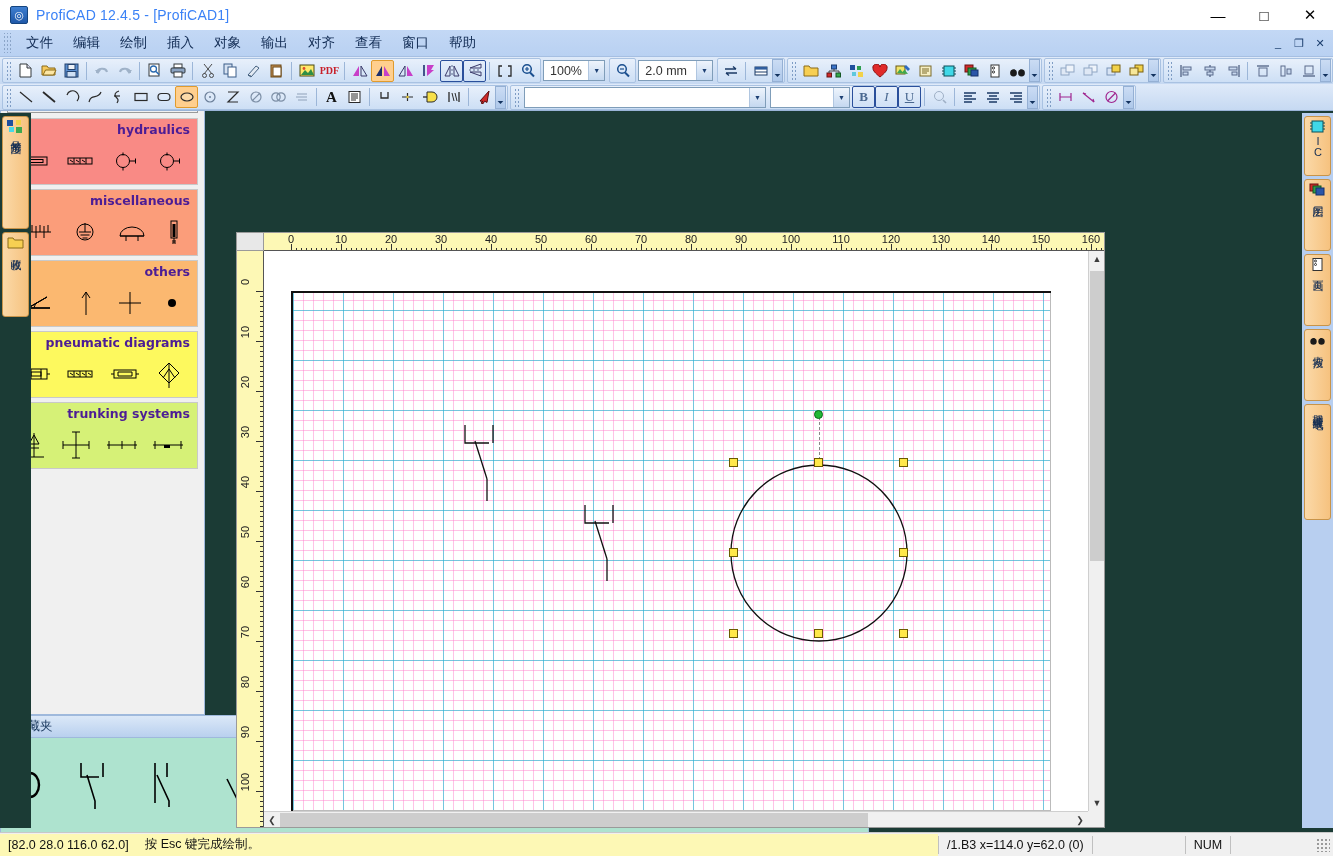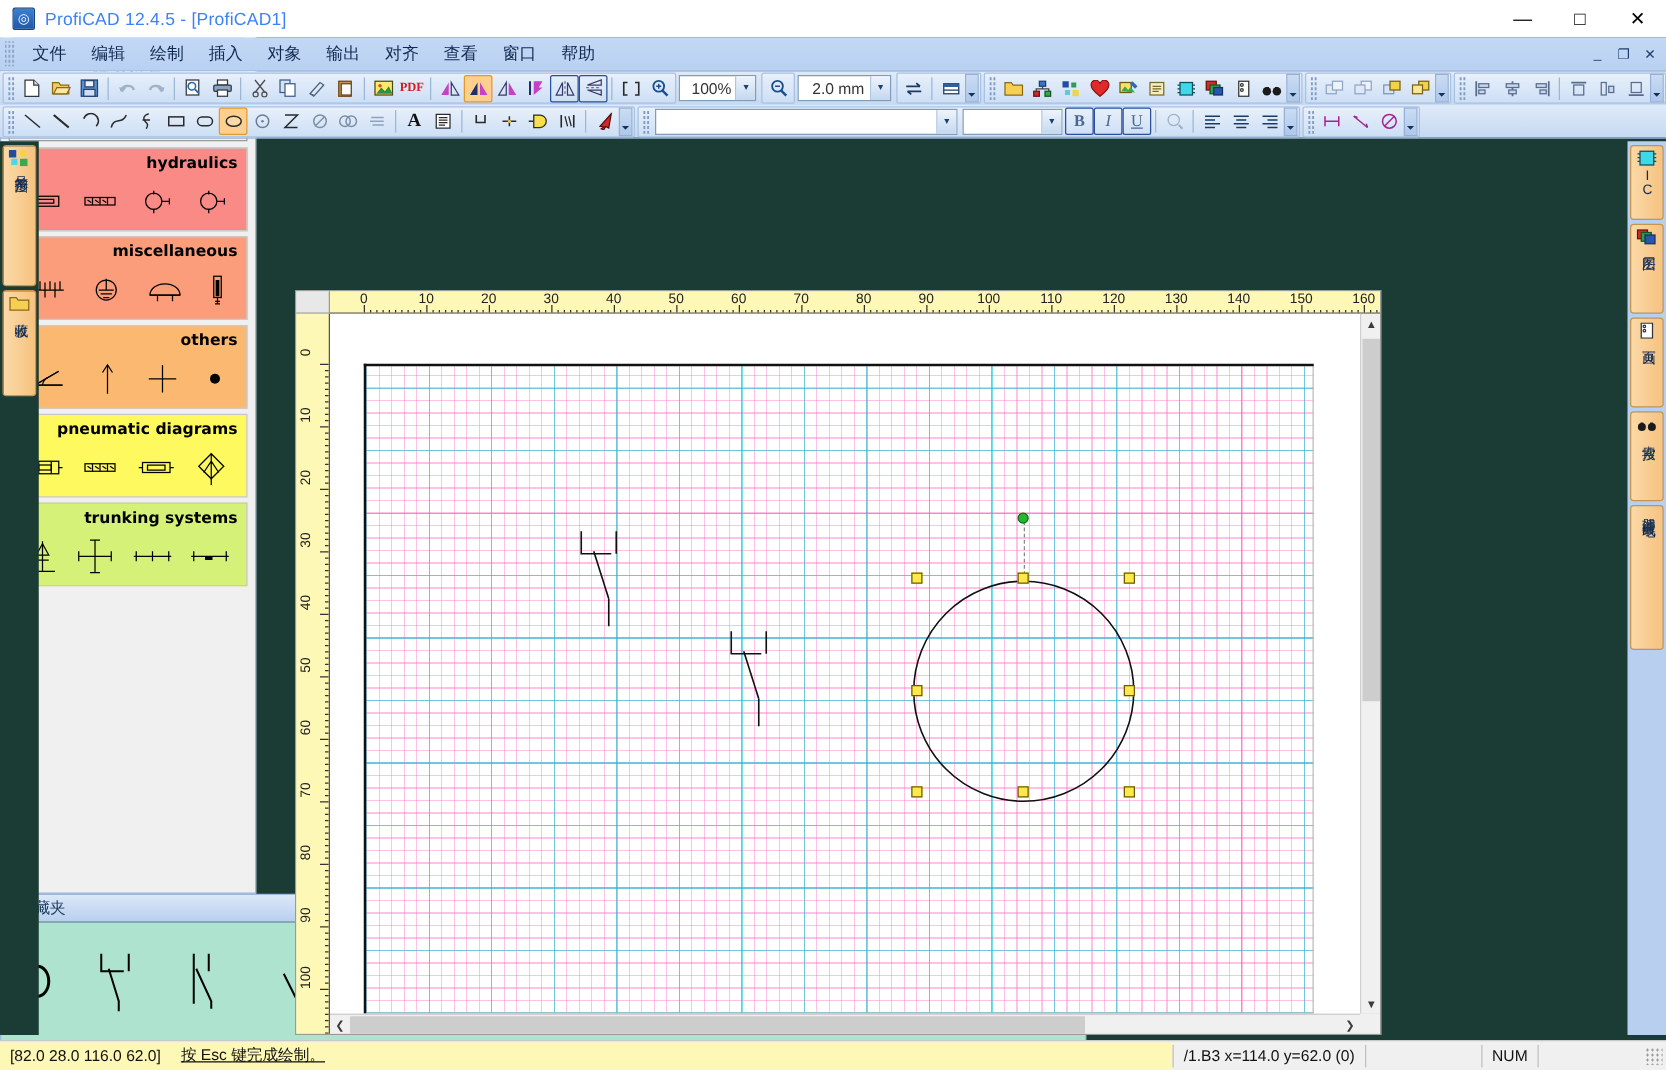--- a/index.html
+++ b/index.html
@@ -48,21 +48,21 @@
   }
   .mdi-btns { margin-left: auto; display: flex; align-items: center; padding-right: 6px; gap: 7px; }
   .mdi-btn { font-size: 11px; color: #1d3f6e; width: 14px; text-align:center; }
 
   
   .toolbar-row {
     position: absolute; left: 0; width: 1333px; height: 27px;
     background: linear-gradient(#dfeaf9, #c6d9f2);
     display: flex; align-items: center;
   }
-  .tb1 { top: 57px; text-align: center; }
+  .tb1 { top: 57px; }
   .tb2 { top: 84px; border-bottom: 1px solid #9ab4d8; }
   .tb-group {
     display: flex; align-items: center; height: 25px;
     background: linear-gradient(#e8f0fb, #cddff5);
     border: 1px solid #a9c2e2; border-radius: 2px; margin-left: 2px; padding: 0 1px;
   }
   .grip {
     width: 6px; height: 19px; margin: 0 2px;
     background-image: radial-gradient(#7e9cc4 1px, transparent 1px);
     background-size: 3px 4px;
@@ -136,21 +136,21 @@
   .cat-select {
     margin: 0 6px 5px 6px; height: 23px; background: #f1f1f1;
     border: 1px solid #9a9a9a; display: flex; align-items: center;
     padding: 0 6px; font-size: 13px; color: #111;
   }
   .cat-select .csarr { margin-left: auto; font-size: 9px; color:#333; }
   .cat-list { margin: 0 6px; }
   .cat-block { margin-bottom: 4px; border: 1px solid #c9c9c9; }
   .cat-title {
     text-align: right; padding: 3px 7px 1px 0;
-    font-size: 12.5px; font-weight: bold; color: #000000;
+    font-size: 12.5px; font-weight: bold; color: #4c1d95;
     font-family: "DejaVu Sans", sans-serif;
   }
   .cat-syms { display: flex; align-items: center; justify-content: space-around; height: 46px; padding: 0 6px; }
   .cat-syms svg { display: block; }
 
   
   #fav-panel { left: 236px; top: 113px; width: 869px; height: 119px; }
   .fav-body { height: 95px; background: #aee3cf; border: 1px solid #9fb9dc; border-top: none; display: flex; align-items: center; padding-left: 12px; gap: 26px; }
 
   
@@ -1356,21 +1356,21 @@
       <span class="vlabel">搜索</span>
     </div>
     <div class="vtab" style="height:116px;">
       <span class="vlabel">电线管理器</span>
     </div>
   </div>
 
   <div class="statusbar">
     <div class="sb-left">
       <span class="sb-cell" style="background:transparent;">[82.0   28.0   116.0   62.0]</span>
-      <span class="sb-cell" style="background:transparent;text-decoration:underline;">按 Esc 键完成绘制。</span>
+      <span class="sb-cell" style="background:transparent;">按 Esc 键完成绘制。</span>
     </div>
     <div class="sb-yellow"></div>
     <div class="sb-div"></div>
     <span class="sb-cell">/1.B3  x=114.0  y=62.0 (0)</span>
     <div class="sb-div"></div>
     <span class="sb-cell" style="width:92px;"></span>
     <div class="sb-div"></div>
     <span class="sb-cell">NUM</span>
     <div class="sb-div"></div>
     <div class="sb-grip"></div>

